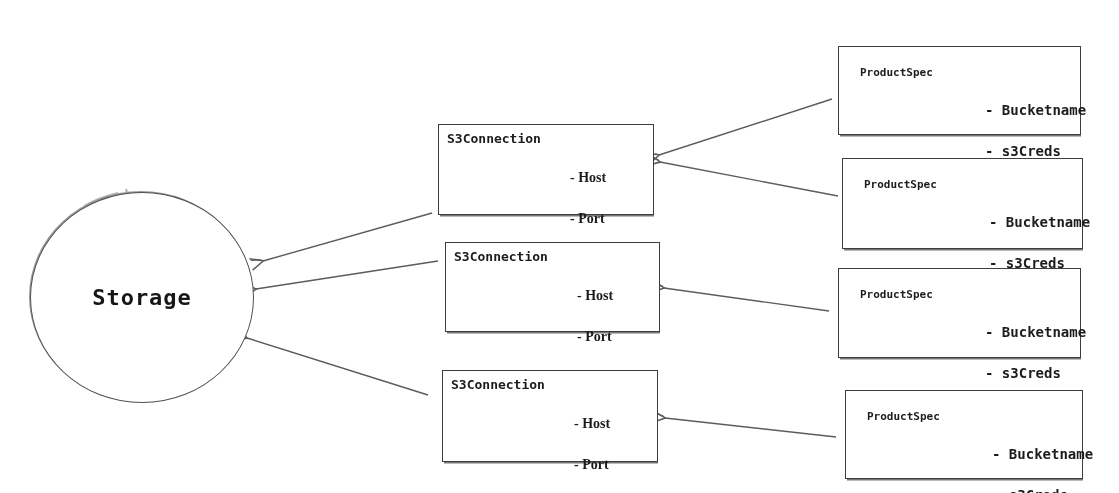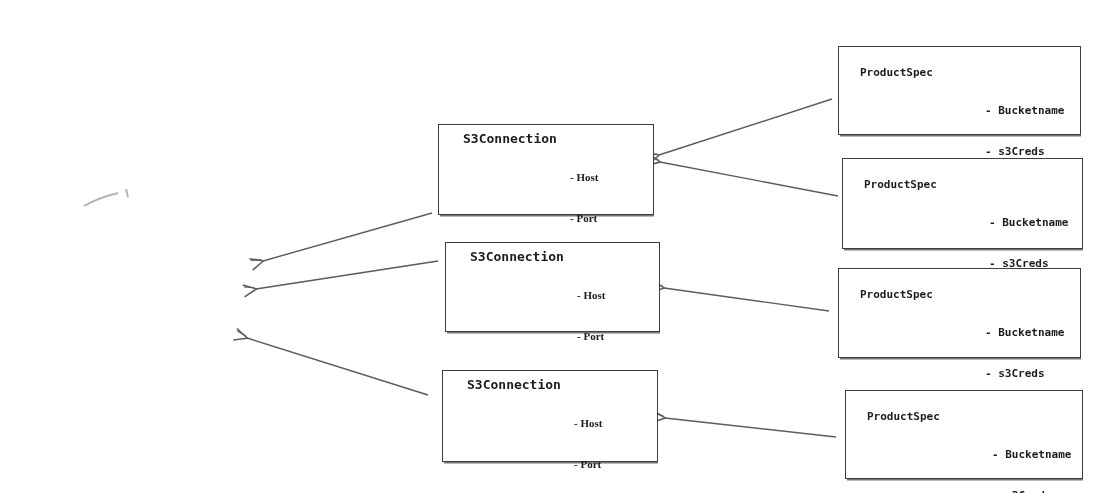--- a/index.html
+++ b/index.html
@@ -20,25 +20,25 @@
     border: 1.6px solid #3d3d3d;
     box-shadow: 1px 2.5px 0 -1px #777777;
     box-sizing: border-box;
   }
   .node-title {
     position: absolute;
     font-weight: bold;
     color: #1c1c1c;
     white-space: pre;
   }
-  .s3 .node-title { left: 24px; top: 6px; font-size: 13px; }
+  .s3 .node-title { left: 8px; top: 6px; font-size: 13px; }
   .ps .node-title { left: 21px; top: 19px; font-size: 11px; }
   .attrs {
     position: absolute;
-    font-size: 11px;
+    font-size: 14px;
     font-weight: bold;
     line-height: 13.5px;
     color: #1c1c1c;
     white-space: pre;
   }
   .s3 .attrs { left: 131px; top: 19px; font-family: Liberation Serif, serif; }
   .ps .attrs { left: 146px; top: 30px; }
   .circle-node {
     position: absolute;
     left: 30px; top: 192px;
@@ -86,20 +86,23 @@
     <line class="edge" x1="836" y1="437" x2="665" y2="418" marker-end="url(#ah)"></line>
 
     <line class="edge" x1="432" y1="213" x2="263" y2="261" marker-end="url(#ah)"></line>
     <line class="edge" x1="438" y1="261" x2="256" y2="289" marker-end="url(#ah)"></line>
     <line class="edge" x1="428" y1="395" x2="247" y2="338" marker-end="url(#ah)"></line>
 
     <line class="sketch" x1="126" y1="189" x2="128" y2="197"></line>
     <path class="sketch" d="M 84,206 C 96,199 106,196 118,193"></path>
   </svg>
 
+  <div class="circle-node">
+    <span class="circle-label">Storage</span>
+  </div>
 
   <div class="node-box s3" style="left:438px; top:124px; width:216px; height:91px">
     <div class="node-title">S3Connection</div>
     <div class="attrs">
       <div>- Host</div>
       <div>- Port</div>
       <div>- TLS</div>
     </div>
   </div>
 

